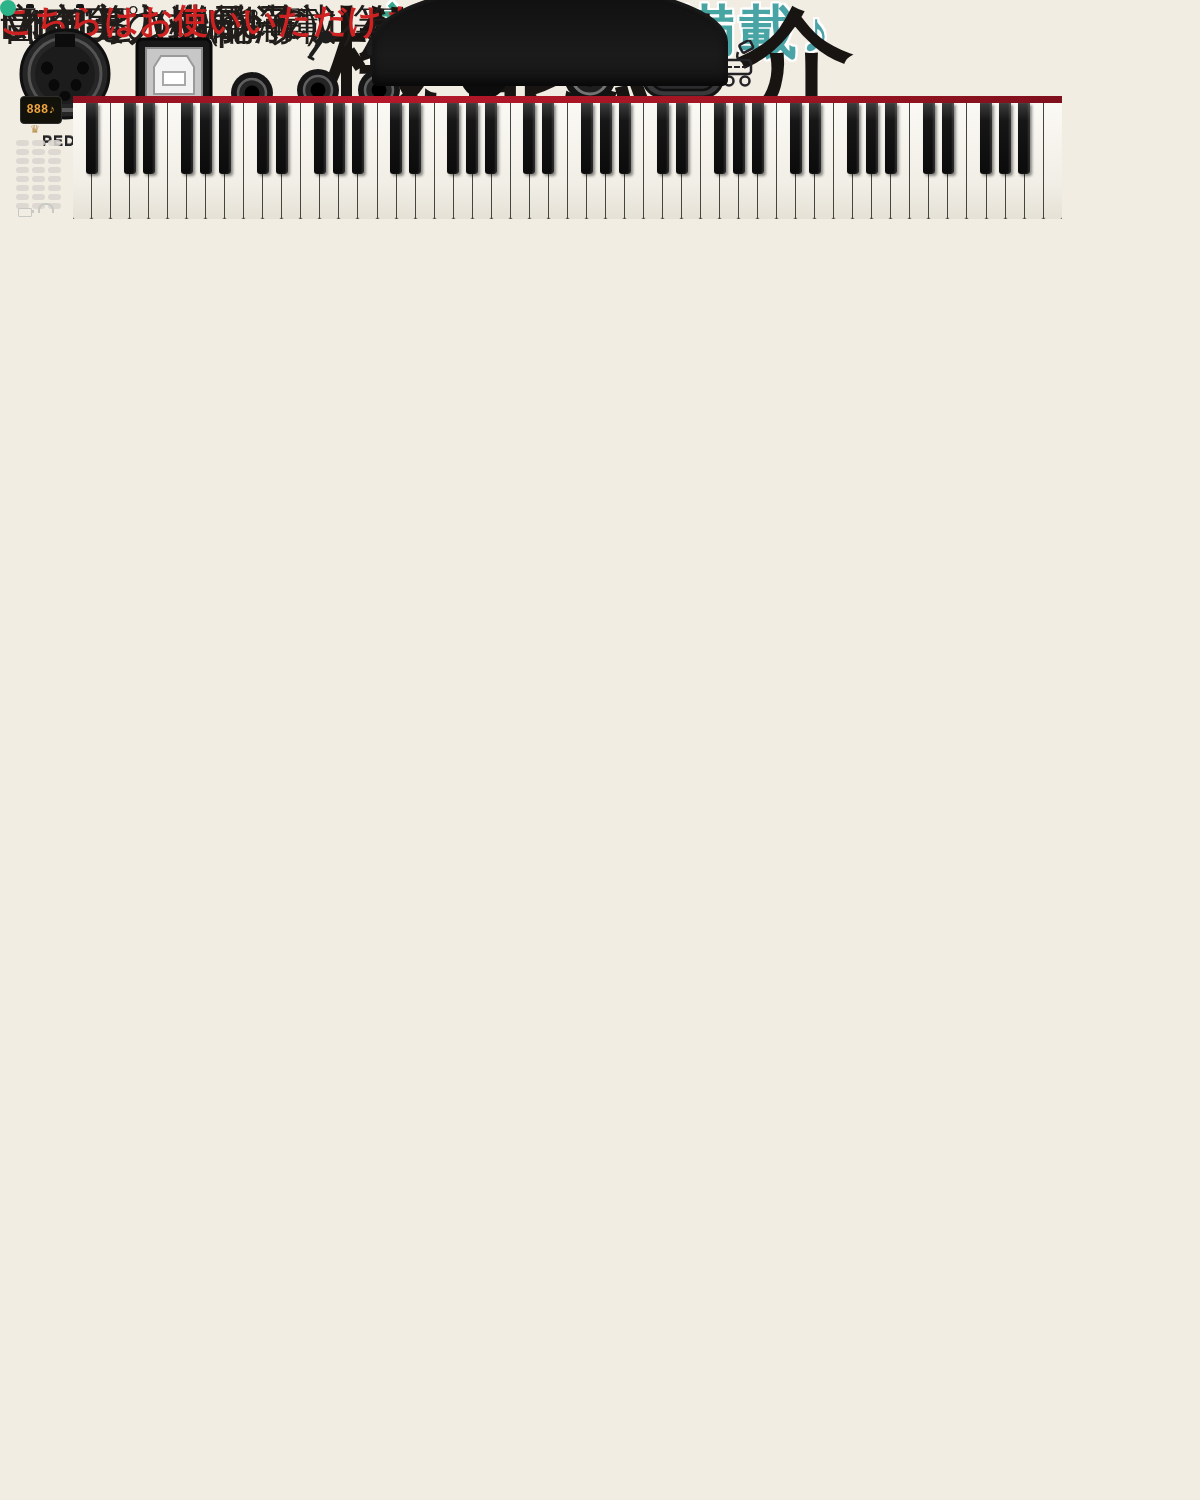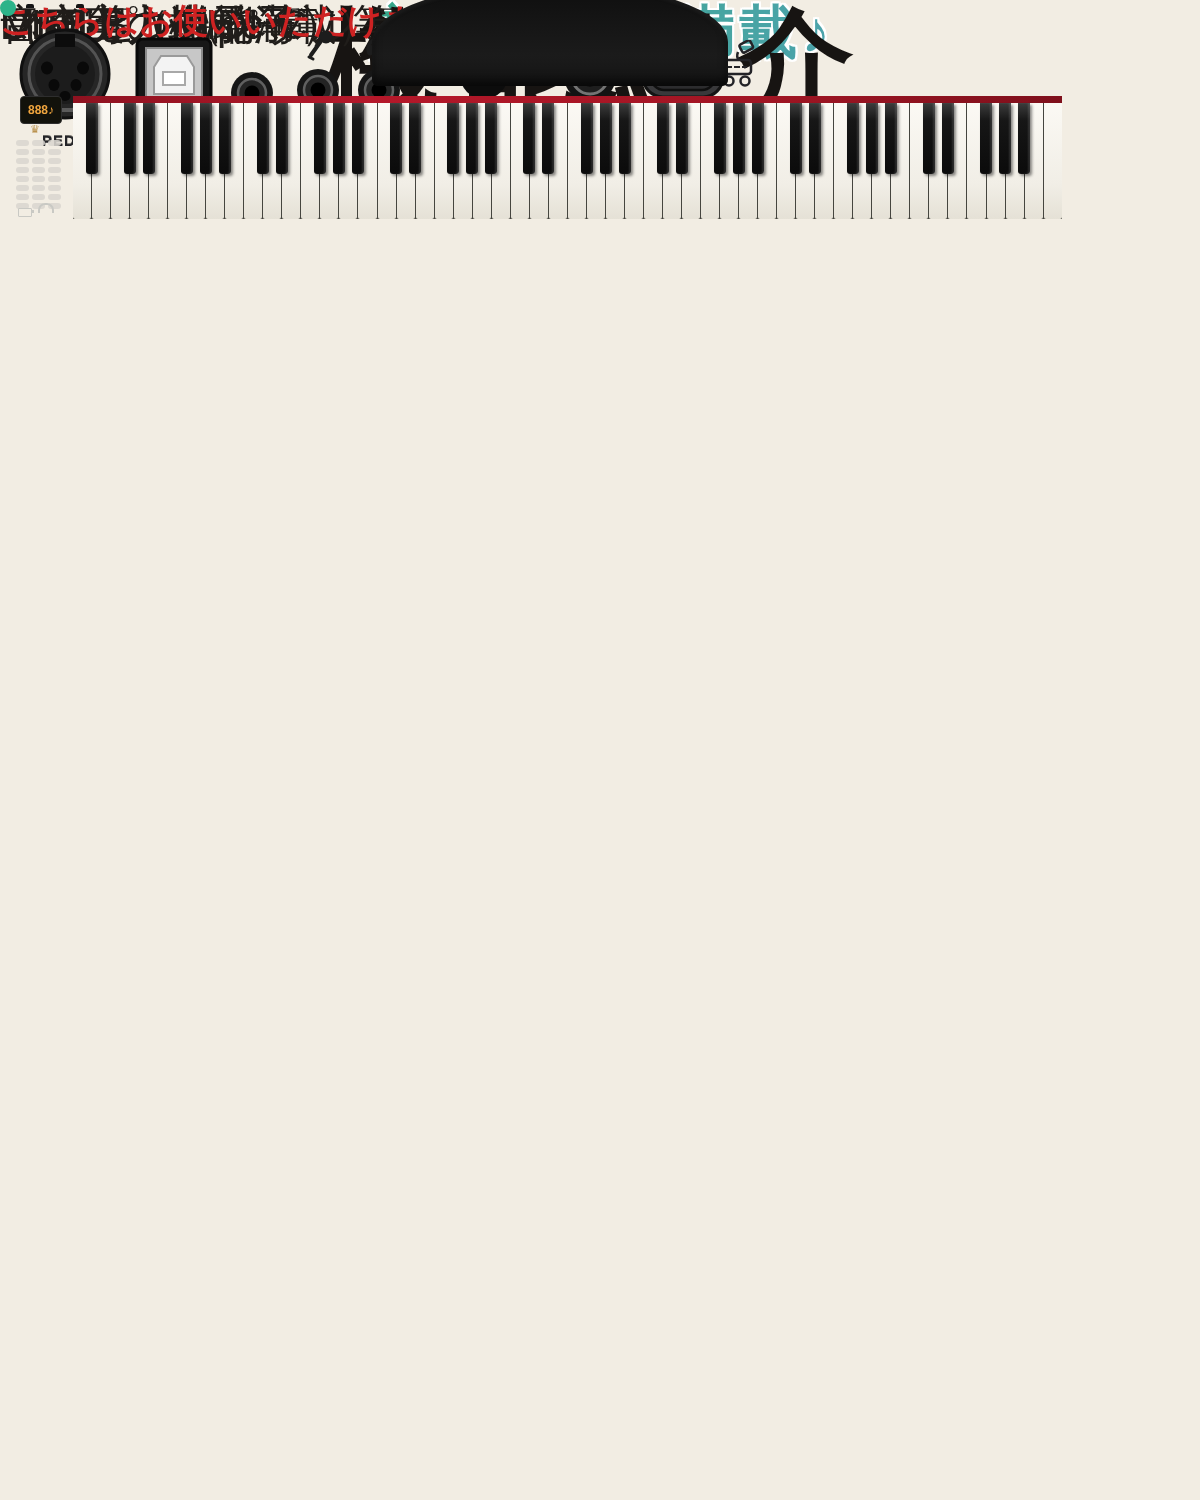--- a/index.html
+++ b/index.html
@@ -106,21 +106,21 @@
     background:linear-gradient(90deg,#8e1220,#b5182a 30%,#a01523 70%,#7f101c);}
   .keys{position:absolute; left:73px; top:103px; width:989px; height:116px; background:#45453f; display:flex; gap:1px;}
   .wkey{flex:1; background:linear-gradient(180deg,#fbf9f4 0%,#f1eee6 70%,#e5e1d6 100%); border-radius:0 0 2px 2px;}
   .bkey{position:absolute; top:0; width:12px; height:71px;
     background:linear-gradient(180deg,#3c3c3c,#161616 25%,#0b0b0b);
     border-radius:0 0 3px 3px;
     box-shadow:inset -2px 0 2px rgba(255,255,255,0.13), 2px 2px 3px rgba(0,0,0,0.45);}
   
   .ctl-display{position:absolute; left:20px; top:96px; width:40px; height:26px;
     background:#12120b; border:1px solid #2e2e2e; border-radius:4px;
-    color:#f0a53e; font-family:Liberation Sans, sans-serif; font-size:12px; font-weight:700;
+    color:#f0a53e; font-family:Liberation Mono, monospace; font-size:12px; font-weight:700;
     display:flex; align-items:center; justify-content:center; letter-spacing:0;}
   .ctl-emblem{position:absolute; left:30px; top:124px; font-size:11px; color:#bb934f; line-height:1;}
   .ctl-buttons{position:absolute; left:16px; top:140px; width:48px; display:grid;
     grid-template-columns:repeat(3,13px); grid-auto-rows:6px; column-gap:3px; row-gap:3px;}
   .ctl-btn{background:#d9d6cf; border-radius:3px; opacity:0.88;}
   .ctl-batt{position:absolute; left:18px; top:208px; width:12px; height:7px; border:1px solid #c9c9c4; border-radius:1px;}
   .ctl-batt:after{content:""; position:absolute; right:-3px; top:1px; width:2px; height:3px; background:#c9c9c4;}
   .ctl-phone{position:absolute; left:38px; top:203px; width:12px; height:8px;
     border:2px solid #c9c9c4; border-bottom:none; border-radius:7px 7px 0 0;}
 </style>

